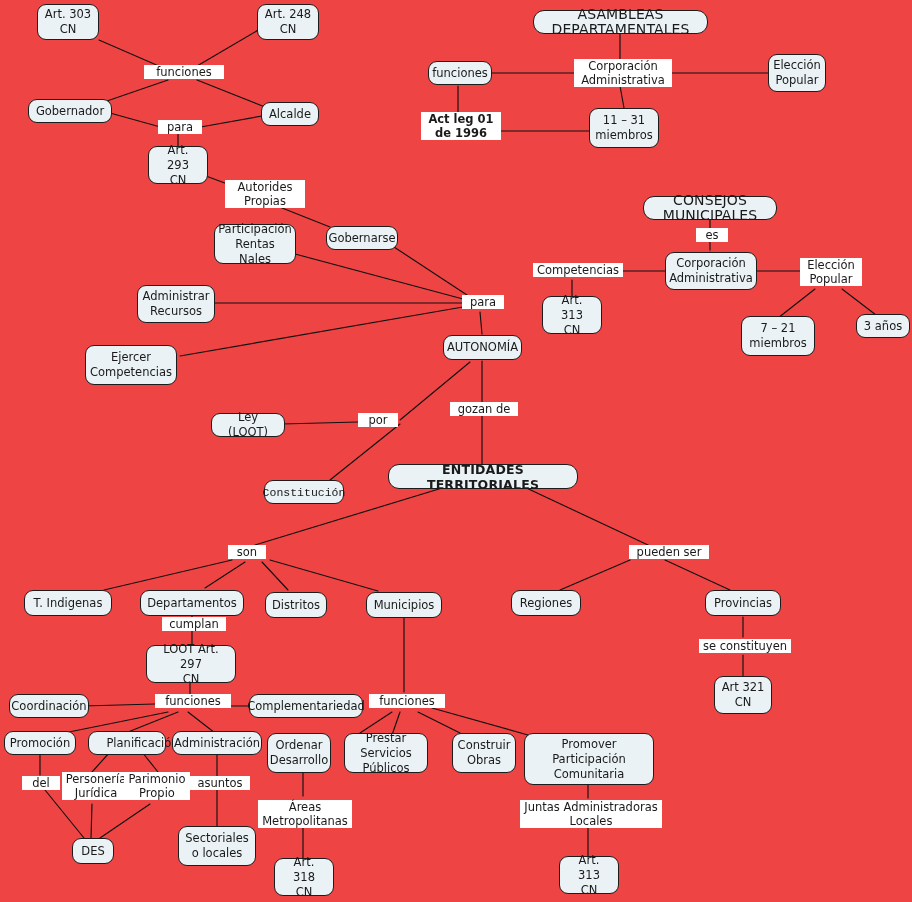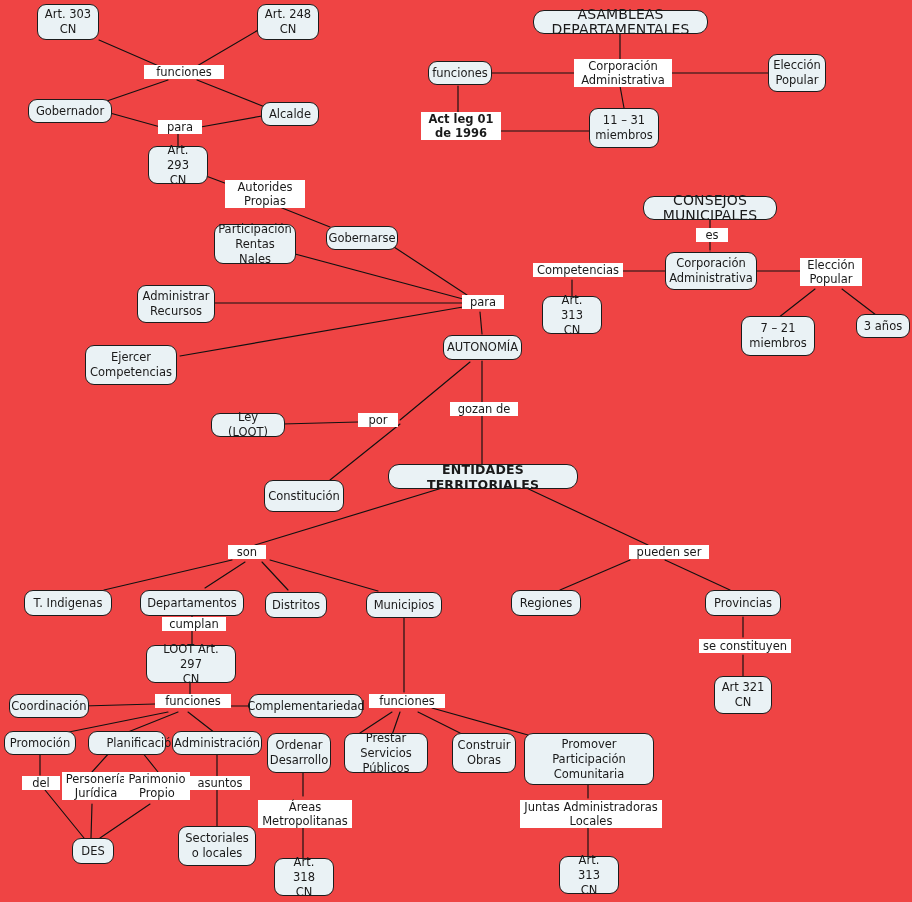--- a/index.html
+++ b/index.html
@@ -183,21 +183,21 @@
   <div class="node" style="left:326px;top:226px;width:72px;height:24px;">Gobernarse</div>
   <div class="node" style="left:137px;top:285px;width:78px;height:38px;">Administrar
 Recursos</div>
   <div class="node" style="left:85px;top:345px;width:92px;height:40px;">Ejercer
 Competencias</div>
   <div class="link-label" style="left:462px;top:295px;width:38px;">para</div>
   <div class="node" style="left:443px;top:335px;width:79px;height:25px;">AUTONOMÍA</div>
   <div class="link-label" style="left:450px;top:402px;width:64px;">gozan de</div>
   <div class="node" style="left:211px;top:413px;width:74px;height:24px;">Ley (LOOT)</div>
   <div class="link-label" style="left:358px;top:413px;width:36px;">por</div>
-  <div class="node" style="left:264px;top:480px;width:80px;height:32px;">Constitución</div>
+  <div class="node" style="left:264px;top:480px;width:80px;height:24px;font-family:Liberation Mono, monospace;">Constitución</div>
 
   <div class="node root" style="left:388px;top:464px;width:190px;height:25px;">ENTIDADES TERRITORIALES</div>
 
   <div class="link-label" style="left:228px;top:545px;width:34px;">son</div>
   <div class="link-label" style="left:629px;top:545px;width:76px;">pueden ser</div>
 
   <div class="node" style="left:24px;top:590px;width:88px;height:26px;">T. Indigenas</div>
   <div class="node" style="left:140px;top:590px;width:104px;height:26px;">Departamentos</div>
   <div class="node" style="left:265px;top:592px;width:62px;height:26px;">Distritos</div>
   <div class="node" style="left:366px;top:592px;width:76px;height:26px;">Municipios</div>

